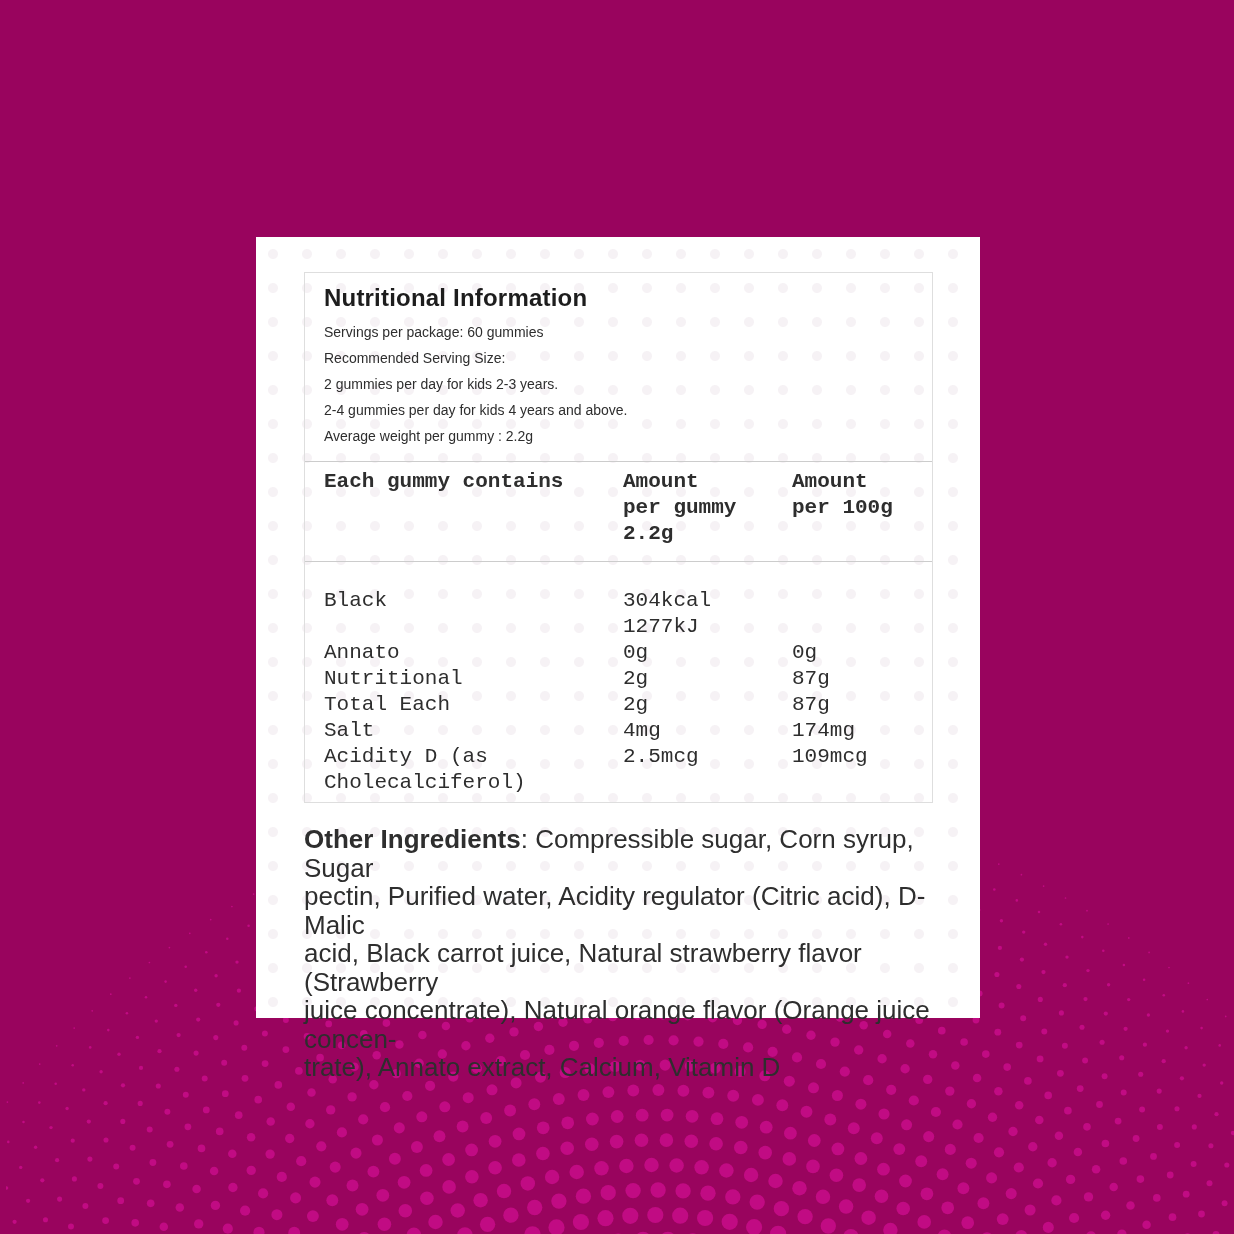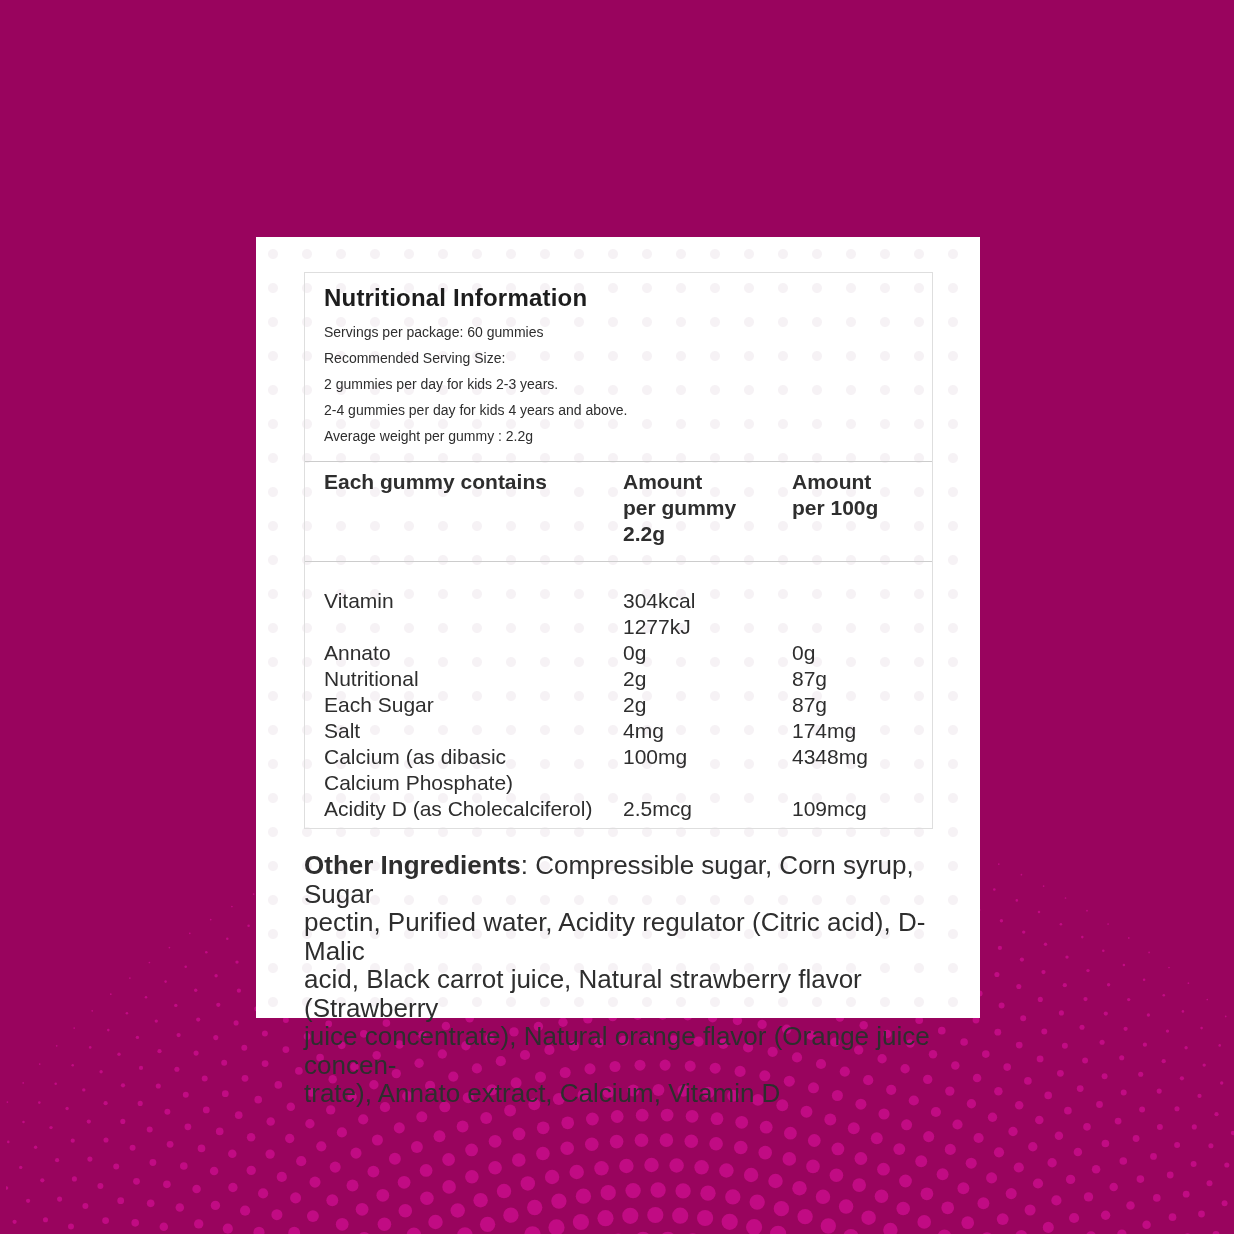--- a/index.html
+++ b/index.html
@@ -54,21 +54,21 @@
   .serving-info {
     font-size: 14px;
     line-height: 26px;
     white-space: pre-line;
   }
   .divider {
     border: none;
     border-top: 1px solid var(--rule, #cccccc);
     margin: 12px -19px 0 -19px;
   }
-  .facts-table { width: 100%; }
+  .facts-table { width: 100%; font-family: Liberation Mono, monospace; }
   .t-row {
     display: grid;
     grid-template-columns: 299px 169px 1fr;
     font-size: 21px;
     line-height: 26px;
   }
   .t-head {
     padding: 7px 0 2px 0;
   }
   .t-head .cell { font-weight: bold; }
@@ -876,55 +876,49 @@
 2.2g</div>
           <div class="cell">Amount
 per 100g</div>
         </div>
 
         <hr class="divider">
 
         <div class="t-body">
 
           <div class="t-row">
-            <div class="cell">Vitamin</div>
+            <div class="cell">Black</div>
             <div class="cell">304kcal
 1277kJ</div>
           </div>
 
           <div class="t-row">
             <div class="cell">Annato</div>
             <div class="cell">0g</div>
             <div class="cell">0g</div>
           </div>
 
           <div class="t-row">
             <div class="cell">Nutritional</div>
             <div class="cell">2g</div>
             <div class="cell">87g</div>
           </div>
 
           <div class="t-row">
-            <div class="cell">Each Sugar</div>
+            <div class="cell">Total Each</div>
             <div class="cell">2g</div>
             <div class="cell">87g</div>
           </div>
 
           <div class="t-row">
             <div class="cell">Salt</div>
             <div class="cell">4mg</div>
             <div class="cell">174mg</div>
           </div>
 
-          <div class="t-row">
-            <div class="cell">Calcium (as dibasic
-Calcium Phosphate)</div>
-            <div class="cell">100mg</div>
-            <div class="cell">4348mg</div>
-          </div>
 
           <div class="t-row">
             <div class="cell">Acidity D (as Cholecalciferol)</div>
             <div class="cell">2.5mcg</div>
             <div class="cell">109mcg</div>
           </div>
 
         </div>
       </div>
     </div>

